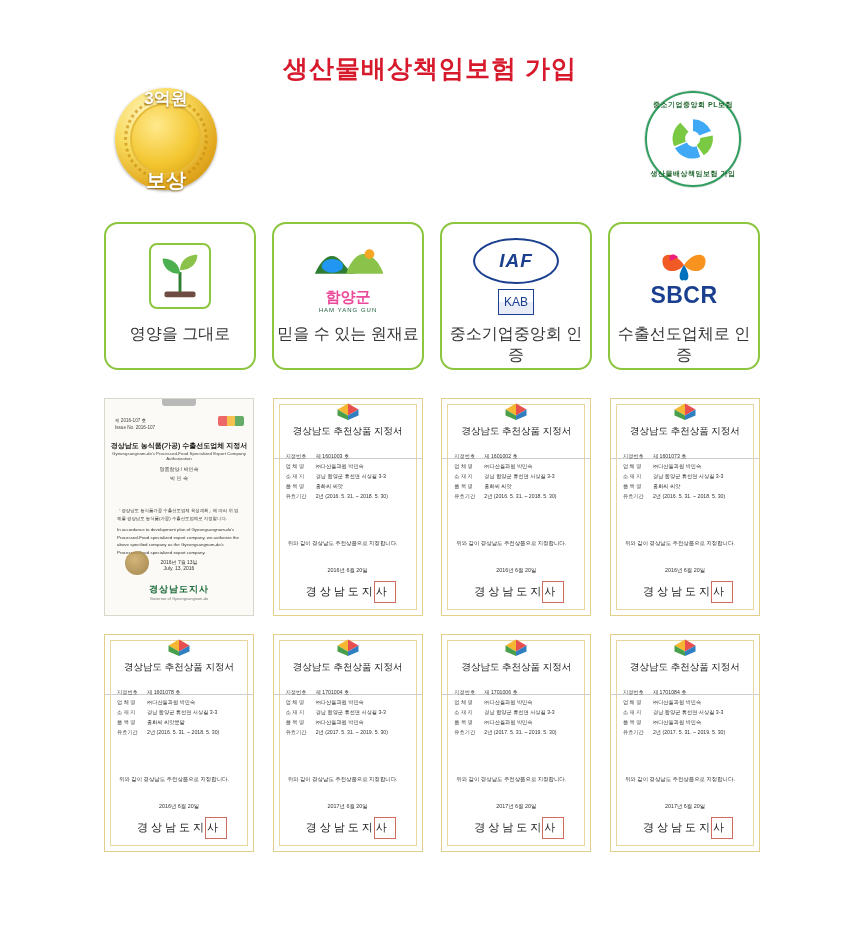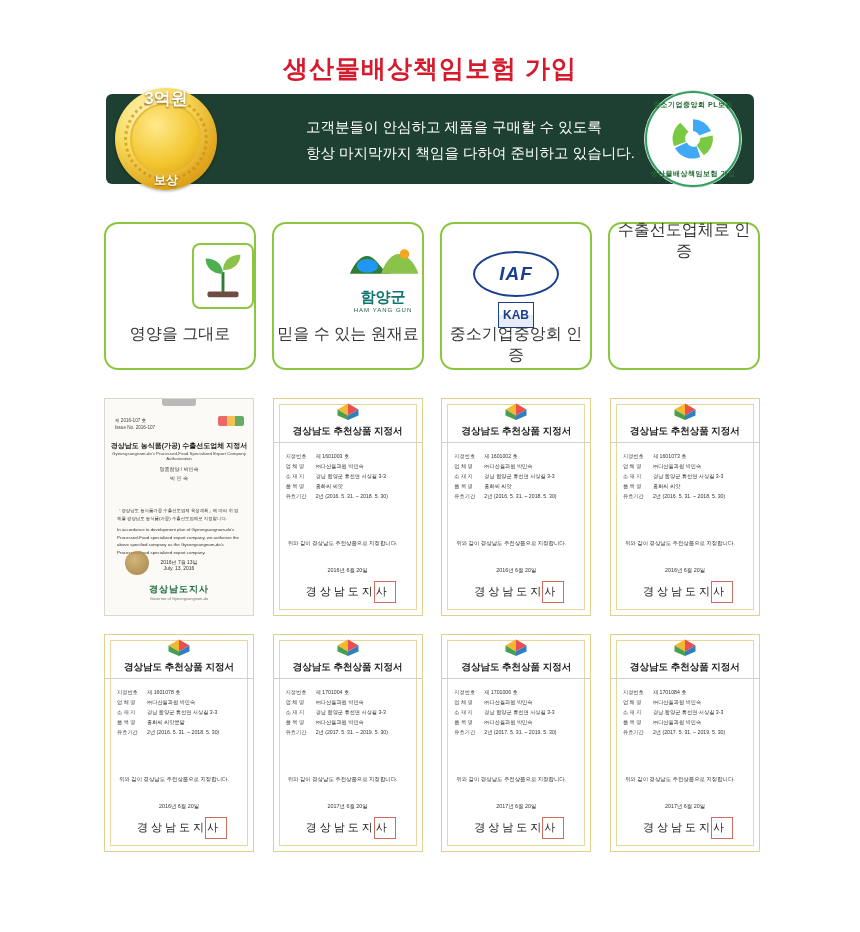--- a/index.html
+++ b/index.html
@@ -77,21 +77,21 @@
     position: absolute;
     left: 0; top: 0; width: 102px; height: 102px;
     display: flex; flex-direction: column;
     align-items: center; justify-content: space-between;
     z-index: 3;
     color: #ffffff;
     text-shadow: 0 1px 2px rgba(120,80,0,.85);
     font-weight: bold;
   }
   .medal-label .l1 { font-size: 17px; line-height: 21px; }
-  .medal-label .l2 { font-size: 12px; line-height: 20px; }
+  .medal-label .l2 { font-size: 20px; line-height: 20px; }
 
   
   .pl-seal {
     position: absolute;
     right: 118px; top: 90px;
     width: 98px; height: 98px;
     border-radius: 50%;
     background: #ffffff;
     border: 1px solid #d8d8d8;
   }
@@ -126,57 +126,57 @@
   .badge {
     width: 152px; height: 148px;
     border: 2px solid #8cc63f;
     border-radius: 14px;
     background: #ffffff;
     display: flex; flex-direction: column;
     align-items: center;
   }
   .badge-art {
     height: 104px; width: 100%;
-    display: flex; align-items: center; justify-content: flex-end;
+    display: flex; align-items: center; justify-content: center;
   }
   .badge-caption {
     font-size: 16px; color: #333333;
     text-align: center;
     width: 100%;
     margin-top: -4px;
   }
   
   .sprout-box {
     width: 62px; height: 66px;
     border: 2px solid #8cc63f;
     border-radius: 8px;
     position: relative;
   }
   
   .hy-wrap { text-align: center; }
   .hy-name {
-    font-size: 15px; font-weight: bold; color: #0f766e; margin-top: 2px;
+    font-size: 15px; font-weight: bold; color: #ec4899; margin-top: 2px;
   }
   .hy-sub { font-size: 6px; color: #1b5e3c; letter-spacing: 1px; }
   
   .iaf-oval {
     width: 86px; height: 46px;
     border: 2px solid #1b3f8f;
     border-radius: 50%;
     color: #1b3f8f;
     font-size: 19px; font-weight: bold; font-style: italic;
     display: flex; align-items: center; justify-content: center;
     letter-spacing: 1px;
   }
   .kab-box {
     margin-top: 5px;
     width: 36px; height: 26px;
     border: 1px solid #1b3f8f;
     color: #1b3f8f;
-    font-size: 12px; font-weight: bold;
+    font-size: 12px; font-weight: normal;
     display: flex; align-items: center; justify-content: center;
     background: linear-gradient(180deg,#ffffff 50%, #e8ecf7 50%);
   }
   
   .sbcr-text {
     font-size: 23px; font-weight: bold; color: #1b3f8f; letter-spacing: .5px;
   }
 
   
   .cert-grid {
@@ -203,23 +203,23 @@
   }
   .cert-logo {
     position: absolute;
     left: 50%; top: 3px; transform: translateX(-50%);
     width: 30px; height: 18px;
   }
   .cert-title {
     position: absolute;
     left: 0; top: 26px; width: 100%;
     text-align: center;
-    font-size: 9.5px; font-weight: bold; color: #222222;
+    font-size: 9.5px; font-weight: normal; color: #222222;
     border-bottom: 1px solid #cfcfcf;
-    padding-bottom: 4px;
+    padding-bottom: 20px;
   }
   .cert-fields {
     position: absolute;
     left: 12px; top: 52px; right: 12px;
     font-size: 5.2px; color: #333333; line-height: 10px;
   }
   .cert-fields .fr { display: flex; }
   .cert-fields .fk { width: 30px; color: #444; }
   .cert-fields .fv { flex: 1; }
   .cert-body {
@@ -308,26 +308,20 @@
     opacity: .8;
   }
 </style>
 </head>
 <body>
 
 <div class="page">
 
   <div class="title">생산물배상책임보험 가입</div>
 
-  <div class="banner">
-    <div class="banner-text">
-      <div>고객분들이 안심하고 제품을 구매할 수 있도록</div>
-      <div>항상 마지막까지 책임을 다하여 준비하고 있습니다.</div>
-    </div>
-  </div>
 
   <div class="medal">
     <div class="medal-label">
       <span class="l1">3억원</span>
       <span class="l2">보상</span>
     </div>
   </div>
 
   <div class="pl-seal">
     <div class="ring-text"></div>
@@ -380,20 +374,29 @@
           <span>IAF</span>
         </div>
         <div class="kab-box">
           <span>KAB</span>
         </div>
       </div>
       <div class="badge-caption">중소기업중앙회 인증</div>
     </div>
 
     <div class="badge">
+      <div class="badge-art" style="flex-direction:column;">
+        <svg viewBox="0 0 60 40" width="58" height="38">
+          <path d="M30 22 C18 6 4 10 8 22 C11 31 24 30 30 22 Z" fill="#f15a24"></path>
+          <path d="M30 22 C42 6 56 10 52 22 C49 31 36 30 30 22 Z" fill="#f7931e"></path>
+          <path d="M30 22 C22 34 26 40 30 38 C34 40 38 34 30 22 Z" fill="#0071bc"></path>
+          <path d="M24 14 C18 8 12 12 16 18 Z" fill="#ed1e79"></path>
+        </svg>
+        <div class="sbcr-text">SBCR</div>
+      </div>
       <div class="badge-caption">수출선도업체로 인증</div>
     </div>
   </div>
 
   <div class="cert-grid">
 
     <div class="cert-row">
 
       <div class="cert-first">
         <div class="clip"></div>

